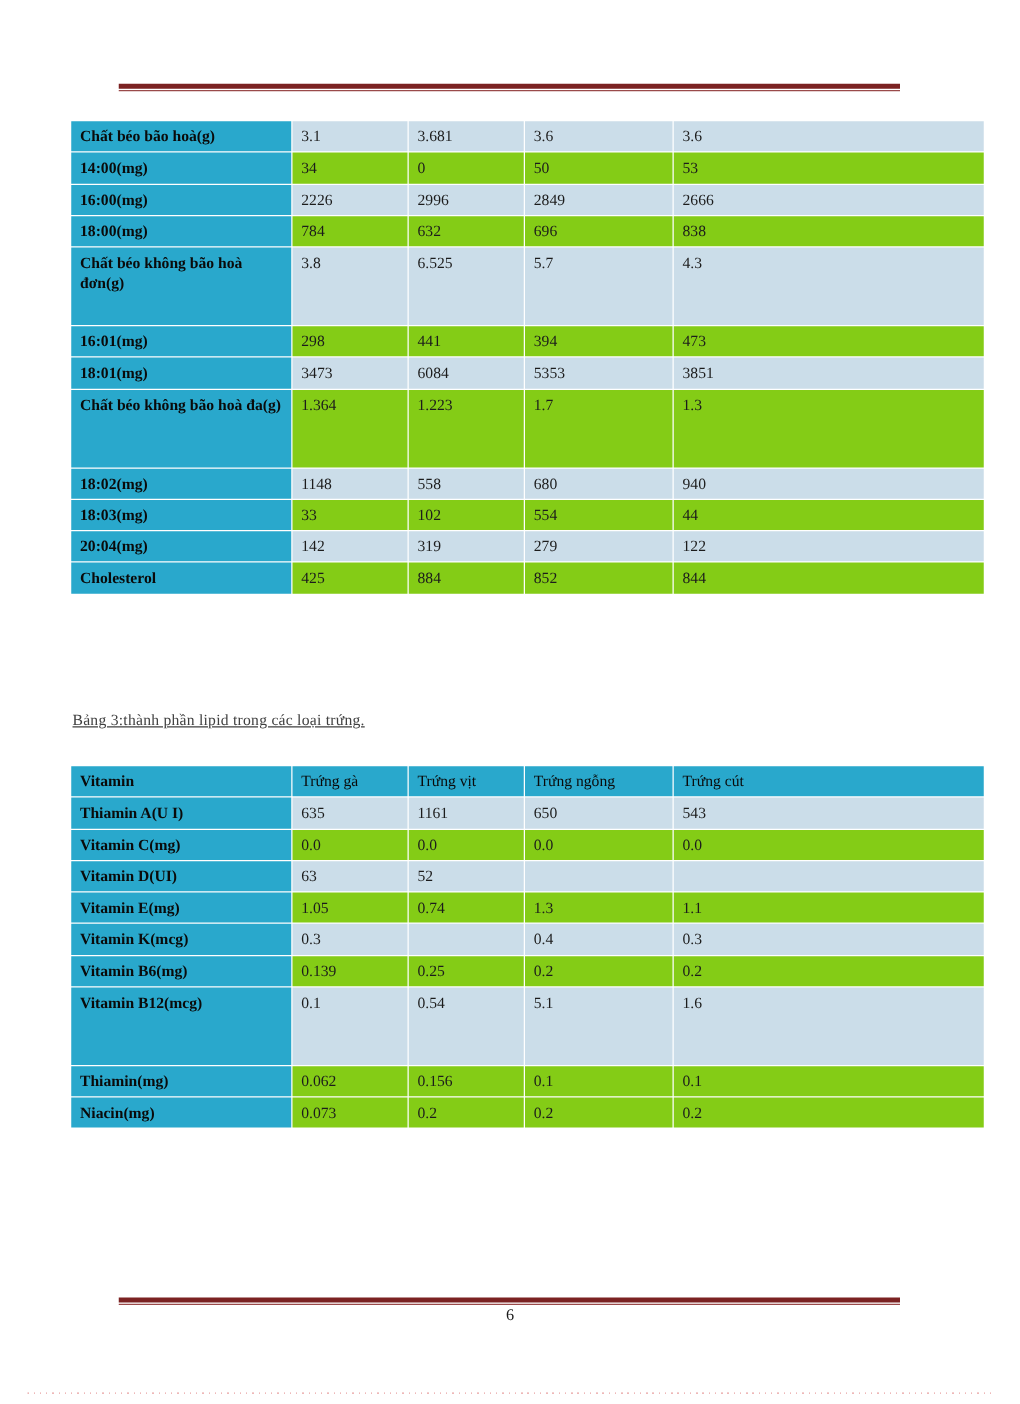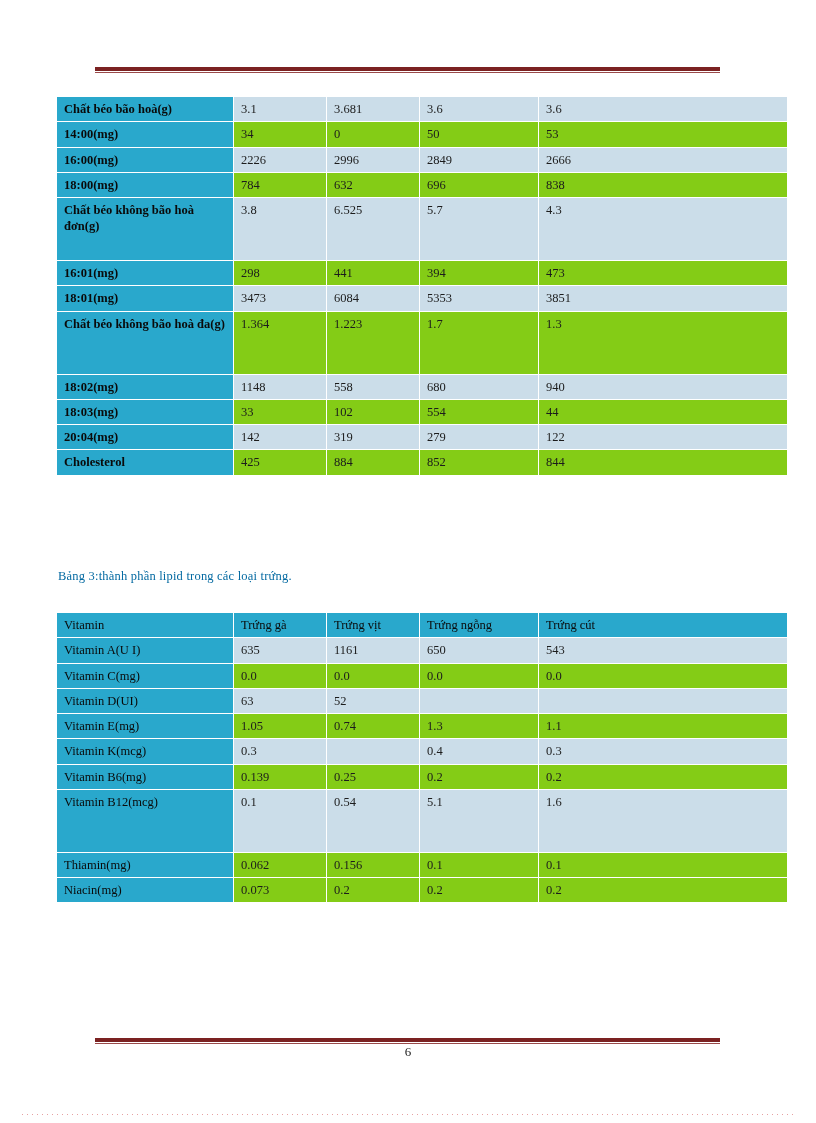--- a/index.html
+++ b/index.html
@@ -118,21 +118,21 @@
   .doc-table td.lbl, .doc-table th.lbl {
     background: #29a8cc;
     color: #0a0a0a;
   }
   #table-lipid td.lbl {
     font-weight: bold;
     font-size: 12.5px;
   }
   #table-vitamin th.lbl,
   #table-vitamin td.lbl {
-    font-weight: normal;
+    font-weight: bold;
     font-size: 12.5px;
   }
 
   
   #table-vitamin thead th {
     background: #29a8cc;
     color: #0a0a0a;
     font-weight: normal;
   }
 
@@ -152,23 +152,24 @@
   col.c3 { width: 118px; }
   col.c4 { width: 248px; }
 
   
   .caption {
     position: absolute;
     left: 58px;
     top: 569px;
     font-size: 12.5px;
     font-family: "Liberation Serif", "DejaVu Serif", serif;
-    color: #0369a1;
+    color: #404040;
     letter-spacing: 0.2px;
     white-space: nowrap;
+    text-decoration: underline;
   }
 </style>
 </head>
 <body>
 
 <div class="page">
 
   <div class="header-rule">
     <div class="bar-thick"></div>
     <div class="bar-thin"></div>
@@ -284,21 +285,21 @@
         <tr>
           <th class="lbl">Vitamin</th>
           <th class="">Trứng gà</th>
           <th class="">Trứng vịt</th>
           <th class="">Trứng ngỗng</th>
           <th class="">Trứng cút</th>
         </tr>
       </thead>
     <tbody>
         <tr class="odd">
-          <td class="lbl">Vitamin  A(U I)</td>
+          <td class="lbl">Thiamin  A(U I)</td>
           <td class="val">635</td>
           <td class="val">1161</td>
           <td class="val">650</td>
           <td class="val">543</td>
         </tr>
         <tr class="even">
           <td class="lbl">Vitamin  C(mg)</td>
           <td class="val">0.0</td>
           <td class="val">0.0</td>
           <td class="val">0.0</td>

